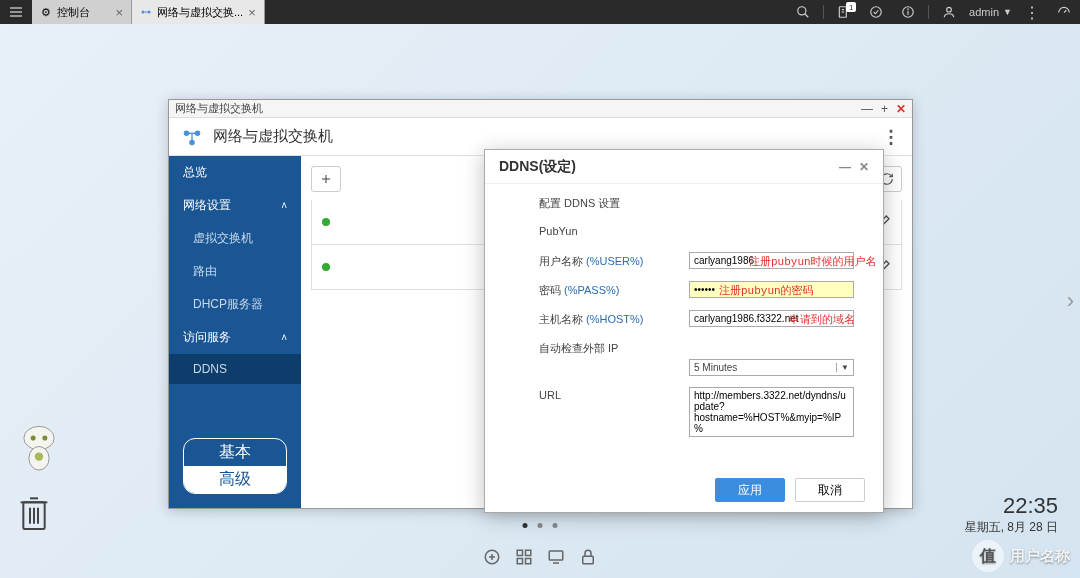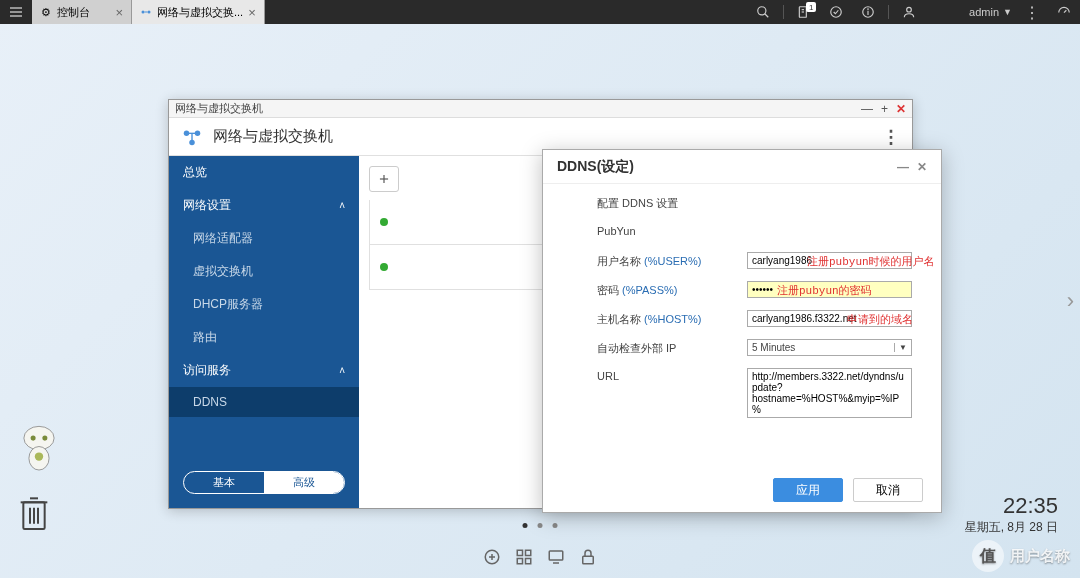--- a/index.html
+++ b/index.html
@@ -10,46 +10,46 @@
     .hamburger { width: 32px; height: 24px; display: flex; align-items: center; justify-content: center; color: #ccc; cursor: pointer; }
     .hamburger svg { width: 16px; height: 16px; }
     .tabs { display: flex; height: 24px; }
     .tab { display: flex; align-items: center; padding: 0 8px; font-size: 11px; background: #e8e8e8; border-right: 1px solid #999; gap: 5px; min-width: 100px; }
     .tab.inactive { background: #d0d0d0; }
     .tab-icon { width: 12px; height: 12px; display: inline-flex; align-items: center; justify-content: center; }
     .tab-close { margin-left: auto; color: #666; cursor: pointer; font-size: 13px; }
     .topbar-right { margin-left: auto; display: flex; align-items: center; height: 24px; color: #ccc; }
     .tb-item { width: 32px; height: 24px; display: flex; align-items: center; justify-content: center; cursor: pointer; position: relative; }
     .tb-sep { width: 1px; height: 14px; background: #555; margin: 0 4px; }
-    .admin-label { font-size: 11px; padding: 0 4px; margin-left: 40px; }
+    .admin-label { font-size: 11px; padding: 0 4px; }
     .badge { position: absolute; top: 2px; right: 4px; background: #fff; color: #333; font-size: 8px; width: 10px; height: 10px; border-radius: 2px; display: flex; align-items: center; justify-content: center; }
     
     
     .desktop { position: relative; height: calc(100% - 24px); }
     
     
     .app-window { position: absolute; left: 168px; top: 75px; width: 745px; height: 410px; background: #fff; border: 1px solid #999; box-shadow: 0 2px 12px rgba(0,0,0,0.2); }
     .win-titlebar { height: 18px; display: flex; align-items: center; padding: 0 6px; font-size: 11px; background: #f5f5f5; border-bottom: 1px solid #ddd; color: #444; }
     .win-controls { margin-left: auto; display: flex; gap: 8px; font-size: 12px; }
     .win-controls span { cursor: pointer; color: #555; }
     .win-controls .close-x { color: #d33; font-weight: bold; }
     .win-header { height: 38px; display: flex; align-items: center; padding: 0 12px; border-bottom: 1px solid #e0e0e0; gap: 10px; }
     .app-icon { width: 22px; height: 22px; display: inline-flex; }
     .win-title { font-size: 15px; color: #333; }
     .win-more { margin-left: auto; font-size: 18px; color: #555; cursor: pointer; font-weight: bold; }
     .win-body { display: flex; height: calc(100% - 56px); }
     
     
-    .sidebar { width: 190px; background: #1a5694; color: #fff; font-size: 12px; display: flex; flex-direction: column; }
+    .sidebar { width: 132px; background: #1a5694; color: #fff; font-size: 12px; display: flex; flex-direction: column; }
     .sb-item { padding: 8px 14px; cursor: pointer; display: flex; align-items: center; justify-content: space-between; }
     .sb-item.sub { padding-left: 24px; color: #c8d8e8; }
     .sb-item.active { background: #0d3d6b; }
     .sb-chevron { font-size: 10px; }
     .sb-footer { margin-top: auto; padding: 10px 14px 14px; }
-    .toggle-pill { display: flex; border: 1px solid #fff; border-radius: 12px; overflow: hidden; font-size: 11px; }
+    .toggle-pill { display: flex; border: 1px solid #fff; border-radius: 12px; overflow: hidden; font-size: 16px; flex-direction: column; }
     .toggle-pill span { flex: 1; text-align: center; padding: 3px 0; cursor: pointer; }
     .toggle-pill .on { background: #fff; color: #1a5694; }
     
     
     .main-content { flex: 1; padding: 10px; position: relative; }
     .content-toolbar { display: flex; gap: 6px; margin-bottom: 8px; }
     .tb-btn { width: 30px; height: 26px; border: 1px solid #ccc; background: #fff; border-radius: 3px; cursor: pointer; display: flex; align-items: center; justify-content: center; }
     .content-toolbar .refresh { margin-left: auto; }
     .list-row { display: flex; align-items: center; padding: 14px 10px; border: 1px solid #e0e0e0; border-top: none; }
     .list-row:first-of-type { border-top: 1px solid #e0e0e0; }
@@ -63,21 +63,21 @@
     .dlg-tctrl { margin-left: auto; display: flex; gap: 8px; color: #888; font-size: 12px; }
     .dlg-body { padding: 10px 20px; font-size: 11px; color: #444; }
     .dlg-row { display: flex; align-items: flex-start; margin-bottom: 11px; min-height: 18px; }
     .dlg-label { width: 150px; padding-top: 2px; margin-left: 34px; }
     .dlg-label .hint { color: #2a6db3; }
     .dlg-field { flex: 1; position: relative; }
     .dlg-field input, .dlg-field textarea { width: 165px; font-size: 10px; padding: 2px 4px; border: 1px solid #aaa; font-family: inherit; }
     .dlg-field textarea { height: 50px; resize: none; }
     .dlg-field.pwd input { background: #ffffc0; }
     .annot { position: absolute; color: #e03030; font-size: 11px; white-space: nowrap; font-family: Liberation Mono, monospace; }
-    .dlg-select { width: 165px; border: 1px solid #aaa; display: flex; align-items: center; padding: 2px 4px; font-size: 10px; }
+    .dlg-select { width: 165px; border: 1px solid #aaa; display: flex; align-items: center; padding: 2px 4px; font-size: 10px; margin-top: 20px; }
     .dlg-select .arrow { margin-left: auto; border-left: 1px solid #aaa; padding-left: 4px; font-size: 8px; }
     .dlg-footer { position: absolute; bottom: 10px; right: 18px; display: flex; gap: 10px; }
     .dlg-btn { width: 70px; height: 24px; border: 1px solid #ccc; background: #fff; font-size: 12px; cursor: pointer; border-radius: 2px; margin-top: 25px; }
     .dlg-btn.primary { background: #3b8de0; color: #fff; border-color: #3b8de0; }
     
     
     .robot { position: absolute; left: 18px; bottom: 105px; width: 42px; height: 50px; }
     .trash { position: absolute; left: 18px; bottom: 45px; width: 32px; height: 40px; }
     
     
@@ -206,30 +206,27 @@
 
       <div class="sidebar">
         <div class="sb-item">
             <span>总览</span>
           </div>
         <div class="sb-item">
             <span>网络设置</span>
             <span class="sb-chevron">˄</span>
           </div>
         <div class="sb-item sub">
-            <span>网络适配器</span>
+            <span>虚拟交换机</span>
           </div>
         <div class="sb-item sub">
-            <span>虚拟交换机</span>
+            <span>路由</span>
           </div>
         <div class="sb-item sub">
             <span>DHCP服务器</span>
-          </div>
-        <div class="sb-item sub">
-            <span>路由</span>
           </div>
         <div class="sb-item">
             <span>访问服务</span>
             <span class="sb-chevron">˄</span>
           </div>
         <div class="sb-item sub active">
             <span>DDNS</span>
           </div>
         <div class="sb-footer">
           <div class="toggle-pill">

